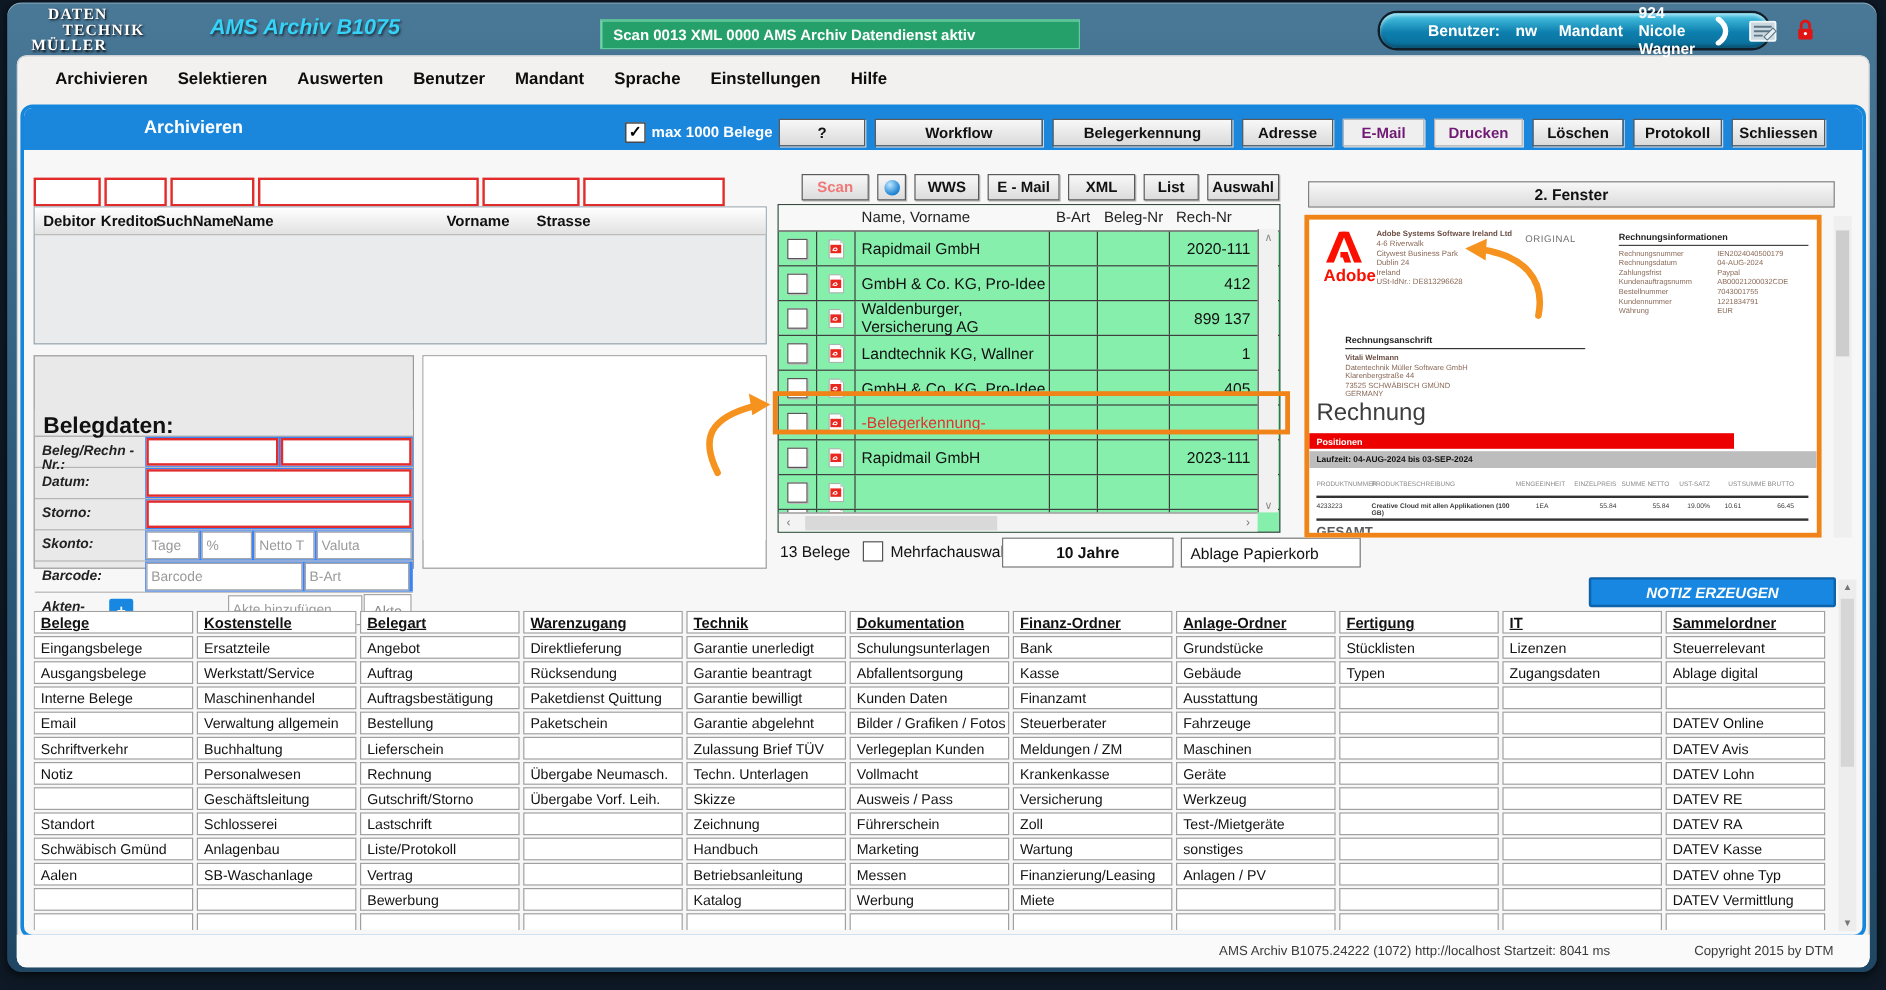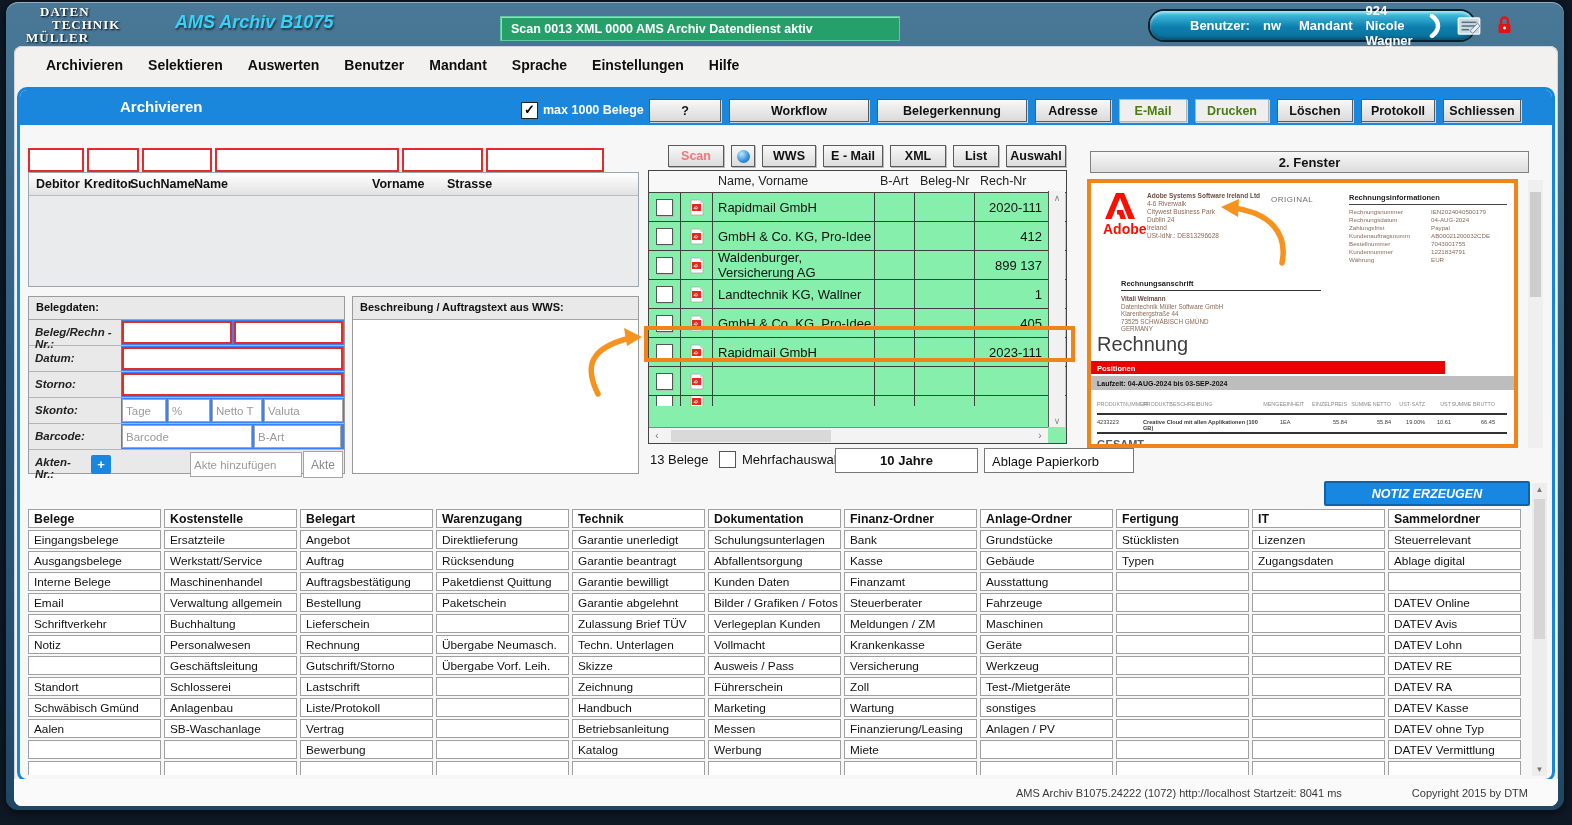--- a/index.html
+++ b/index.html
@@ -28,29 +28,29 @@
   .menu-item{font-size:14px;font-weight:bold;color:#0d0d0d;}
   
   #mainpanel{position:absolute;left:17px;top:87px;width:1538px;height:695px;border:3px solid #1487dc;border-radius:10px;background:#f7f7f7;box-sizing:border-box;}
   #bluehead{position:absolute;left:20px;top:90px;width:1532px;height:35px;background:#1b87dc;border-radius:7px 7px 0 0;}
   #headtitle{position:absolute;left:120px;top:98px;font-size:15px;font-weight:bold;color:#fff;}
   #maxcb{position:absolute;left:521px;top:102px;width:15px;height:15px;background:#fff;border:1px solid #222;color:#000;font-size:13px;font-weight:bold;line-height:13px;text-align:center;}
   #maxlabel{position:absolute;left:543px;top:103px;color:#fff;font-size:12.5px;font-weight:bold;}
   #headbtns{position:absolute;left:649px;top:99px;display:flex;gap:8px;}
   .hbtn{height:23px;background:linear-gradient(#f8f8f8,#dadada);border:1px solid #5a5a5a;box-shadow:1px 1px 0 #c9d8e4;
     display:flex;align-items:center;justify-content:center;font-size:12.5px;font-weight:bold;color:#111;box-sizing:border-box;}
-  .hbtn.disabled{color:#4d7c0f;border-color:#b3b3b3;background:#efefef;}
+  .hbtn.disabled{color:#701a75;border-color:#b3b3b3;background:#efefef;}
   
   #filterrow{position:absolute;left:28px;top:148px;display:flex;gap:3px;}
   .redfilter{height:18px;border:2px solid #e22b2b;background:#fff;box-sizing:content-box;}
   #searchtable{position:absolute;left:28px;top:172px;width:611px;height:115px;border:1px solid #9aa7b1;background:#e9ebec;box-sizing:border-box;}
   #searchhead{display:flex;height:22px;background:linear-gradient(#ffffff,#e2e2e2);border-bottom:1px solid #bbb;}
   .sh-cell{font-weight:bold;font-size:12.5px;color:#111;padding:4px 0 0 7px;box-sizing:border-box;}
   
-  .pane-title{height:23px;background:#e9e9e9;border-bottom:1px solid #a5a5a5;font-weight:bold;font-size:11px;color:#111;padding:4px 0 0 7px;box-sizing:border-box;}
+  .pane-title{height:23px;background:#e9e9e9;border-bottom:1px solid #a5a5a5;font-weight:bold;font-size:19px;color:#111;padding:4px 0 0 7px;box-sizing:border-box;margin-top:44px;}
   #belegdaten{position:absolute;left:28px;top:296px;width:317px;height:178px;border:1px solid #9b9b9b;background:#e9e9e9;box-sizing:border-box;}
   .bd-row{display:flex;height:25px;border-bottom:1px solid #b5b5b5;}
   .bd-label{width:92px;font-style:italic;font-weight:bold;font-size:11.5px;color:#222;padding:6px 0 0 6px;box-sizing:border-box;}
   .bd-inputs{flex:1;display:flex;gap:2px;padding:1px;box-sizing:border-box;background:#3b82f6;}
   .ginp{border:1px solid #a5a5a5;font-size:11.5px;padding:0 3px;box-sizing:border-box;font-family:"Liberation Sans",sans-serif;background:#fff;}
   .ginp::placeholder{color:#9a9a9a;}
   .redinp{border:2px solid #e22b2b;box-sizing:border-box;background:#fff;}
   .plusbtn{width:20px;height:19px;background:#1787e1;color:#fff;font-weight:bold;border-radius:2px;display:flex;align-items:center;justify-content:center;font-size:13px;align-self:center;margin-left:4px;}
   .aktebtn{width:38px;margin:1px;border:1px solid #a5a5a5;background:#fff;color:#8a8a8a;font-size:12px;display:flex;align-items:center;justify-content:center;}
   #beschreibung{position:absolute;left:352px;top:296px;width:287px;height:178px;border:1px solid #9b9b9b;background:#fff;box-sizing:border-box;}
@@ -116,21 +116,21 @@
   #invtrow{position:absolute;left:6px;top:236px;display:flex;width:410px;}
   #invhr2{position:absolute;left:6px;top:249px;width:410px;border-top:2px solid #333;}
   #gesamt{position:absolute;left:6px;top:255px;font-size:11px;font-weight:bold;color:#5a5a5a;}
   
   #belegspeichern{position:absolute;left:28px;top:482px;width:1290px;height:23px;background:#ebebeb;border:1px solid #b0b0b0;
     font-style:italic;font-size:12.5px;color:#333;display:flex;align-items:center;justify-content:center;box-sizing:border-box;}
   #notiz{position:absolute;left:1324px;top:481px;width:206px;height:25px;background:#1787e1;border:2px solid #0e62a9;border-radius:2px;
     color:#fff;font-weight:bold;font-style:italic;font-size:12.5px;display:flex;align-items:center;justify-content:center;box-sizing:border-box;}
   #catgrid{position:absolute;left:28px;top:509px;width:1500px;height:266px;display:grid;grid-template-columns:repeat(11,133px);grid-auto-rows:19px;gap:2px 3px;overflow:hidden;}
   .gcell{border:1px solid #a0a0a0;background:#fff;font-size:11.8px;color:#111;padding:2px 0 0 5px;white-space:nowrap;overflow:hidden;box-sizing:border-box;}
-  .ghead{font-weight:bold;font-size:12.3px;}
+  .ghead{font-weight:bold;font-size:12.3px;text-decoration:underline;}
   #gridscroll{position:absolute;left:1532px;top:483px;width:15px;height:293px;background:#ededed;}
   #gridthumb{position:absolute;left:2px;top:16px;width:11px;height:140px;background:#d6d6d6;}
   .garr{position:absolute;left:0;width:15px;height:13px;font-size:8px;color:#777;display:flex;align-items:center;justify-content:center;}
   
   #statusbar{position:absolute;left:14px;top:779px;width:1544px;height:27px;border-radius:0 0 8px 8px;background:#fafafa;
     display:flex;justify-content:flex-end;align-items:center;gap:70px;padding-right:30px;box-sizing:border-box;font-size:11px;color:#3a3a3a;}
   .arrowsvg{position:absolute;z-index:8;pointer-events:none;}
 </style>
 </head>
 <body>
@@ -261,21 +261,20 @@
     <div class="bd-row" style="height:29px;border-bottom:none;">
       <div class="bd-label" style="width:58px">Akten-Nr.:</div>
       <div class="plusbtn">+</div>
       <div style="flex:1"></div>
       <input class="ginp" style="width: 112px; margin: 2px 0px;" readonly="" placeholder="Akte hinzufügen">
       <div class="aktebtn">Akte</div>
     </div>
   </div>
 
   <div id="beschreibung">
-    <div class="pane-title">Beschreibung / Auftragstext aus WWS:</div>
     <div style="height:153px;background:#fff;"></div>
   </div>
 
   <div id="tabs">
       <div class="tab scan" style="width: 56px;">Scan</div>
       <div class="tab" style="width: 24px;">
         <span class="infodot"></span>
       </div>
       <div class="tab" style="width: 54px;">WWS</div>
       <div class="tab" style="width: 60px;">E - Mail</div>
@@ -380,20 +379,39 @@
                 <path d="M10 1 L13 4 H10 Z" fill="#d9d9d9"></path>
                 <rect x="2" y="5" width="9" height="7" fill="#e8281e"></rect>
                 <path d="M4 10 C4.5 7.5 7 7 7.5 8.5 C8 10 5 10.5 4.5 9" stroke="#fff" stroke-width="0.9" fill="none"></path>
               </svg>
             </span>
           </div>
           <div class="dcell c-name">GmbH &amp; Co. KG, Pro-Idee</div>
           <div class="dcell c-bart"></div>
           <div class="dcell c-belegnr"></div>
           <div class="dcell c-rechnr">405</div>
+        </div>
+        <div class="drow">
+          <div class="dcell c-check">
+            <span class="rowcb"></span>
+          </div>
+          <div class="dcell c-icon">
+            <span style="display: flex;">
+              <svg width="14" height="17" viewBox="0 0 14 17">
+                <path d="M1 1 H10 L13 4 V16 H1 Z" fill="#fff" stroke="#a8a8a8" stroke-width="0.8"></path>
+                <path d="M10 1 L13 4 H10 Z" fill="#d9d9d9"></path>
+                <rect x="2" y="5" width="9" height="7" fill="#e8281e"></rect>
+                <path d="M4 10 C4.5 7.5 7 7 7.5 8.5 C8 10 5 10.5 4.5 9" stroke="#fff" stroke-width="0.9" fill="none"></path>
+              </svg>
+            </span>
+          </div>
+          <div class="dcell c-name redname">-Belegerkennung-</div>
+          <div class="dcell c-bart"></div>
+          <div class="dcell c-belegnr"></div>
+          <div class="dcell c-rechnr"></div>
         </div>
         <div class="drow">
           <div class="dcell c-check">
             <span class="rowcb"></span>
           </div>
           <div class="dcell c-icon">
             <span style="display: flex;">
               <svg width="14" height="17" viewBox="0 0 14 17">
                 <path d="M1 1 H10 L13 4 V16 H1 Z" fill="#fff" stroke="#a8a8a8" stroke-width="0.8"></path>
                 <path d="M10 1 L13 4 H10 Z" fill="#d9d9d9"></path>

